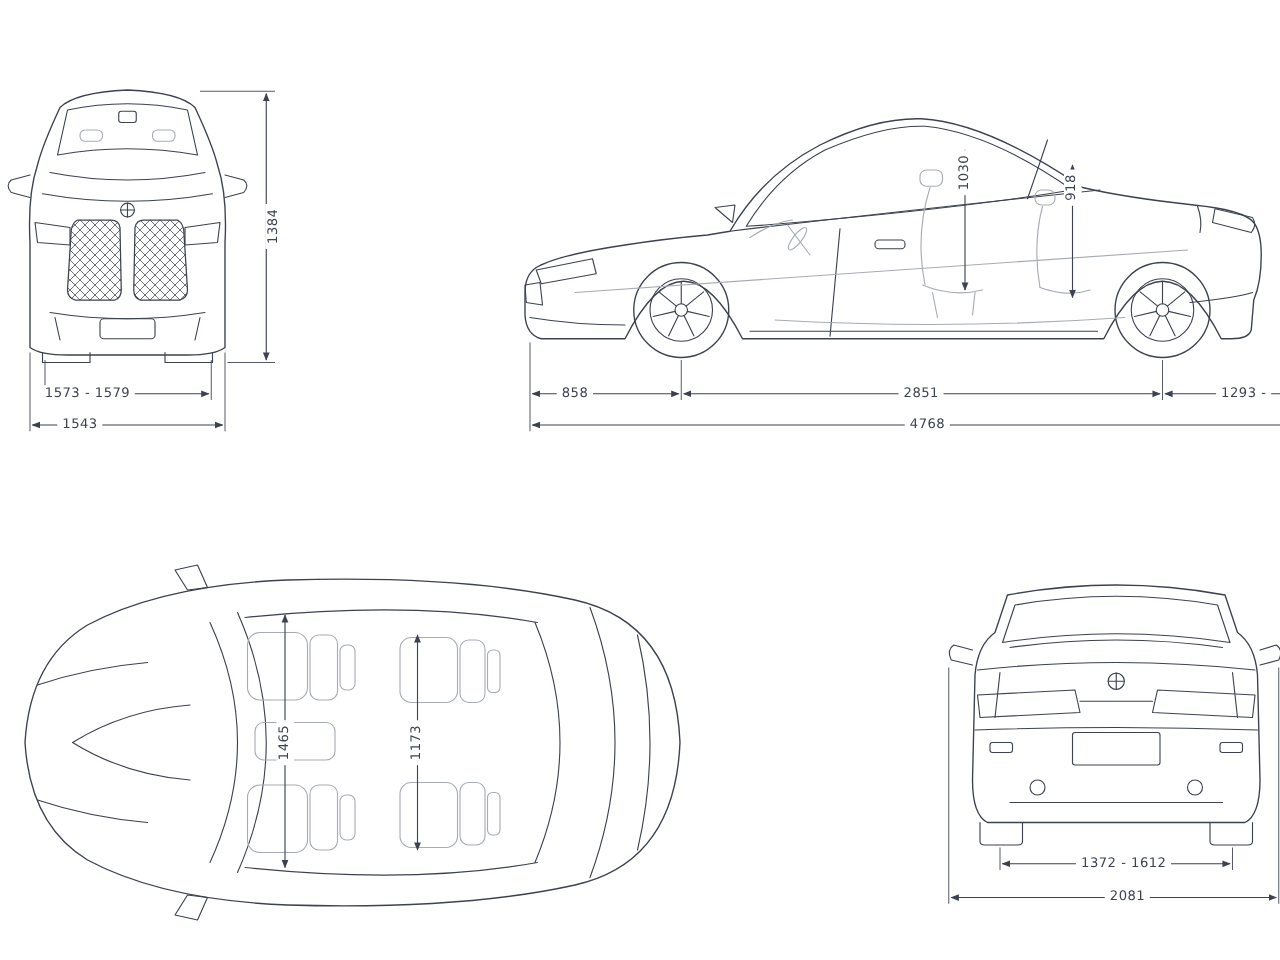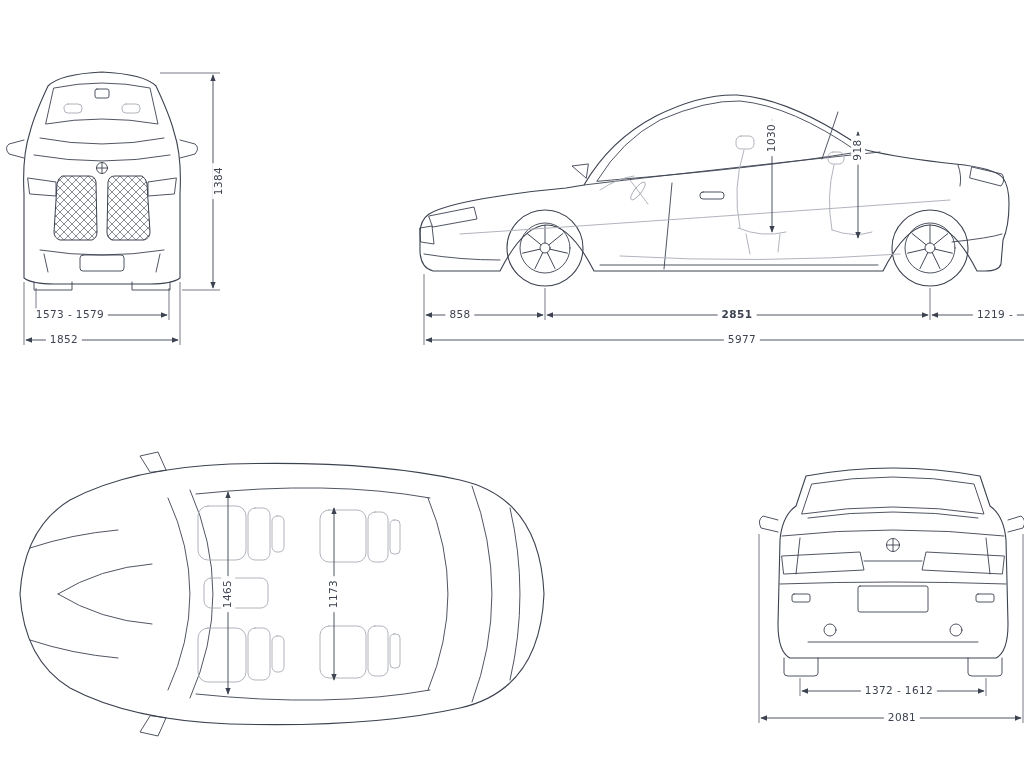--- a/index.html
+++ b/index.html
@@ -265,28 +265,28 @@
 
     <g>
       <path class="ext" d="M759,506 L759,695 M1023,506 L1023,695"></path>
       <path class="dim" d="M761,690 L1021,690" marker-start="url(#arr)" marker-end="url(#arr)"></path>
     </g>
   </g>
 </svg>
 
 <div class="dim-label rot" style="left:219px;top:153px;">1384</div>
 <div class="dim-label" style="left:70px;top:287px;">1573 - 1579</div>
-<div class="dim-label" style="left:64px;top:312px;">1852</div>
+<div class="dim-label" style="left:64px;top:312px;">1543</div>
 
 <div class="dim-label rot" style="left:772px;top:110px;">1030</div>
 <div class="dim-label rot" style="left:858px;top:122px;">918</div>
 <div class="dim-label" style="left:460px;top:287px;">858</div>
-<div class="dim-label" style="left:737px;top:287px;font-weight:bold;">2851</div>
-<div class="dim-label" style="left:995px;top:287px;">1219 -</div>
-<div class="dim-label" style="left:742px;top:312px;">5977</div>
+<div class="dim-label" style="left:737px;top:287px;">2851</div>
+<div class="dim-label" style="left:995px;top:287px;">1293 -</div>
+<div class="dim-label" style="left:742px;top:312px;">4768</div>
 
 <div class="dim-label rot" style="left:228px;top:566px;">1465</div>
 <div class="dim-label rot" style="left:334px;top:566px;">1173</div>
 
 <div class="dim-label" style="left:899px;top:663px;">1372 - 1612</div>
 <div class="dim-label" style="left:902px;top:690px;">2081</div>
 
 </div>
 
 </body></html>

